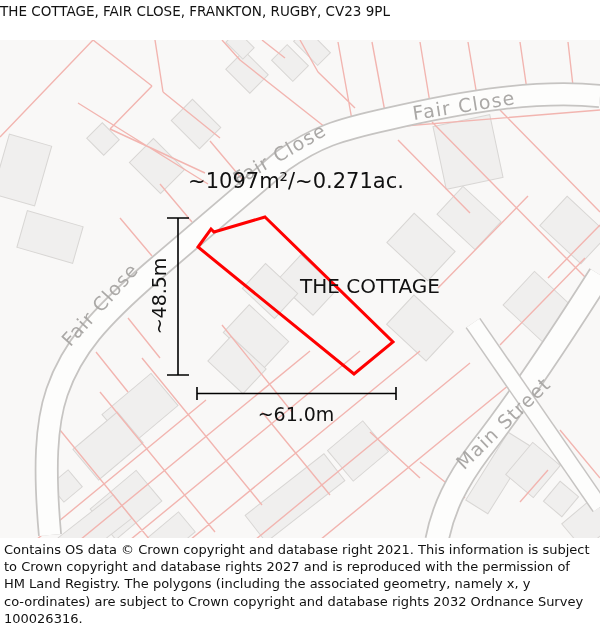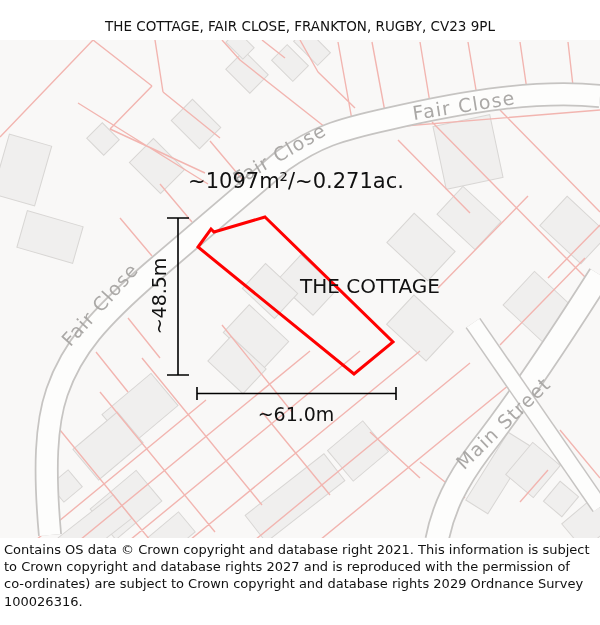--- a/index.html
+++ b/index.html
@@ -11,21 +11,21 @@
     --road-label-color:#aaa8a6;
     --accent-color:#ff0000;
     --map-bg:#f9f8f7;
     --ink:#111111;
   }
   html,body{margin:0;padding:0}
   body{
     width:600px;height:625px;overflow:hidden;background:#ffffff;
     font-family:"DejaVu Sans","Liberation Sans",sans-serif;color:var(--ink);
   }
-  .header{height:40px;box-sizing:border-box;padding-top:18px;text-align:center}
+  .header{height:40px;box-sizing:border-box;padding-top:3px;text-align:left}
   .header .line{font-size:13.5px;line-height:17px;white-space:nowrap}
   .map-wrap{position:relative;width:600px;height:498px}
   svg{display:block}
   .parcels{stroke:var(--parcel-line-color);stroke-width:1.4;fill:none}
   .building{fill:var(--building-fill);stroke:var(--building-stroke);stroke-width:1}
   .road-casing{fill:none;stroke:var(--road-casing);stroke-linejoin:round}
   .road-fill{fill:none;stroke:var(--road-fill);stroke-linejoin:round}
   .road-label{
     fill:var(--road-label-color);font-size:19px;letter-spacing:1.2px;
     text-anchor:middle;user-select:none;
@@ -113,15 +113,16 @@
     <text class="anno dim" x="296" y="421">~61.0m</text>
 
     <text class="anno area" x="296" y="188">~1097m²/~0.271ac.</text>
     <text class="anno cottage" x="370" y="293">THE COTTAGE</text>
   </svg>
 </div>
 
 <div class="footer">
   <div class="fline">Contains OS data © Crown copyright and database right 2021. This information is subject</div>
   <div class="fline">to Crown copyright and database rights 2027 and is reproduced with the permission of</div>
-  <div class="fline">co-ordinates) are subject to Crown copyright and database rights 2029 Ordnance Survey</div>
+  <div class="fline">HM Land Registry. The polygons (including the associated geometry, namely x, y</div>
+  <div class="fline">co-ordinates) are subject to Crown copyright and database rights 2032 Ordnance Survey</div>
   <div class="fline">100026316.</div>
 </div>
 
 </body></html>

